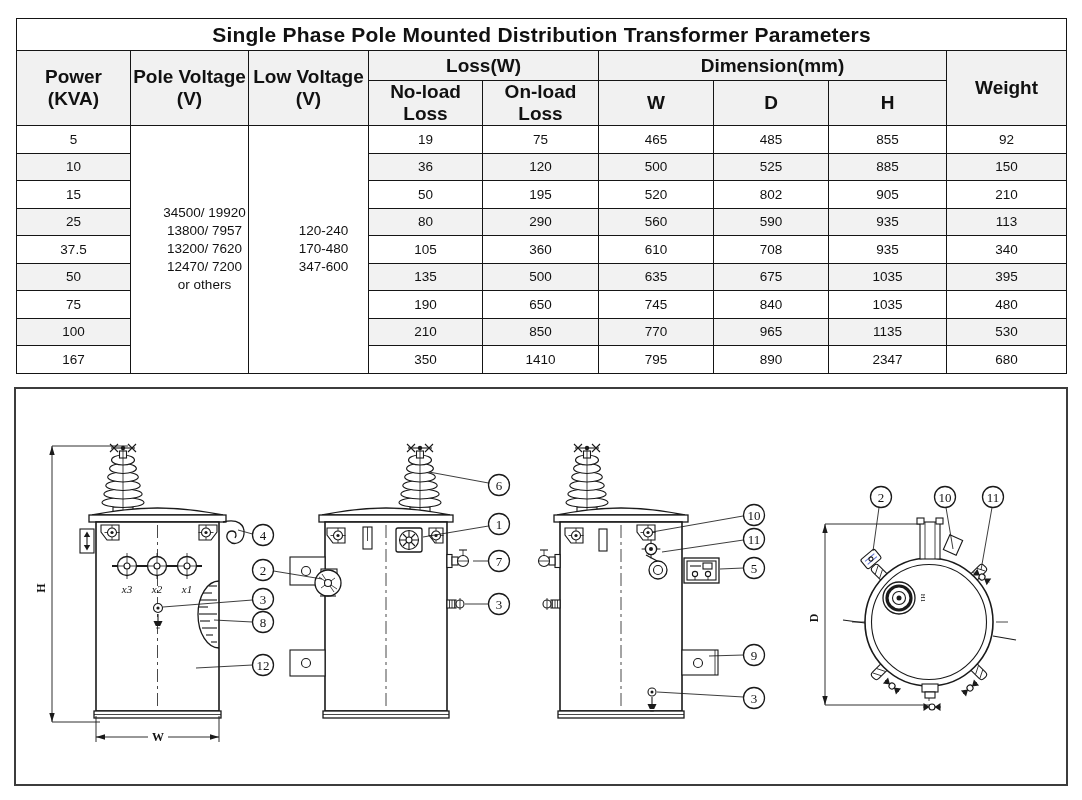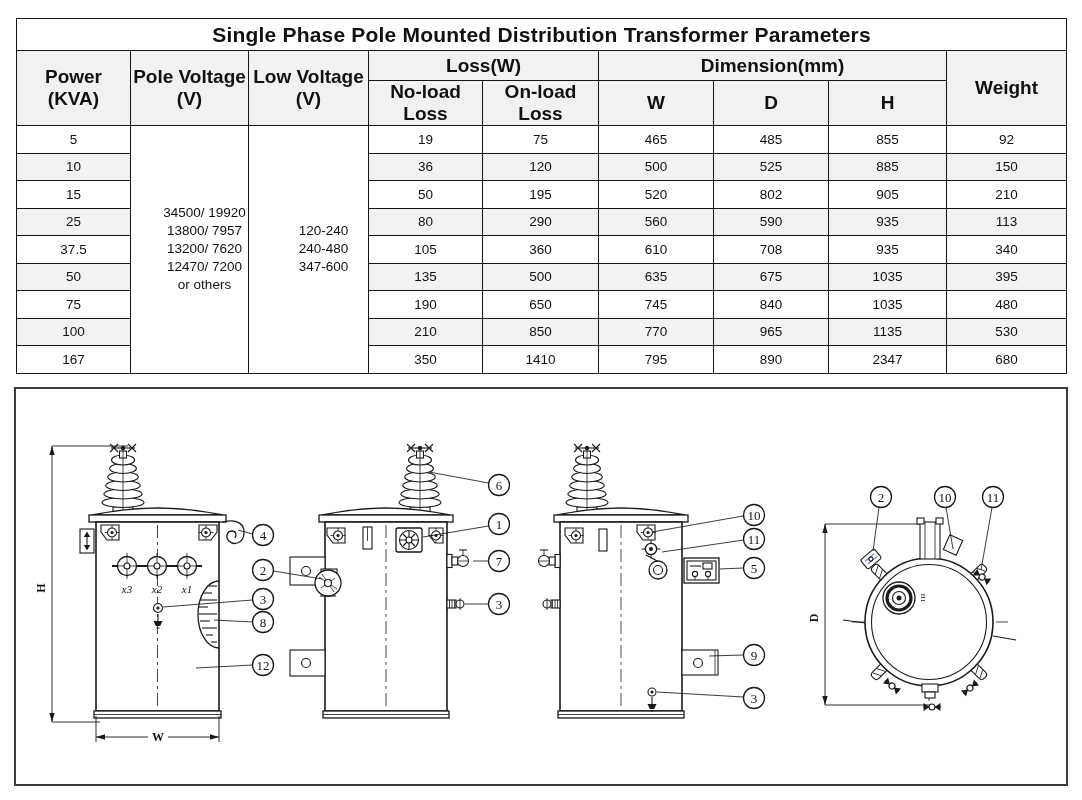--- a/index.html
+++ b/index.html
@@ -77,21 +77,21 @@
         <td>5</td>
         <td class="merged" rowspan="9">
           <div>34500/ 19920</div>
           <div>13800/ 7957</div>
           <div>13200/ 7620</div>
           <div>12470/ 7200</div>
           <div>or others</div>
         </td>
         <td class="merged" rowspan="9">
           <div>120-240</div>
-          <div>240-480</div>
+          <div>170-480</div>
           <div>347-600</div>
         </td>
         <td>19</td>
         <td>75</td>
         <td>465</td>
         <td>485</td>
         <td>855</td>
         <td>92</td>
       </tr>
       <tr class="alt">

